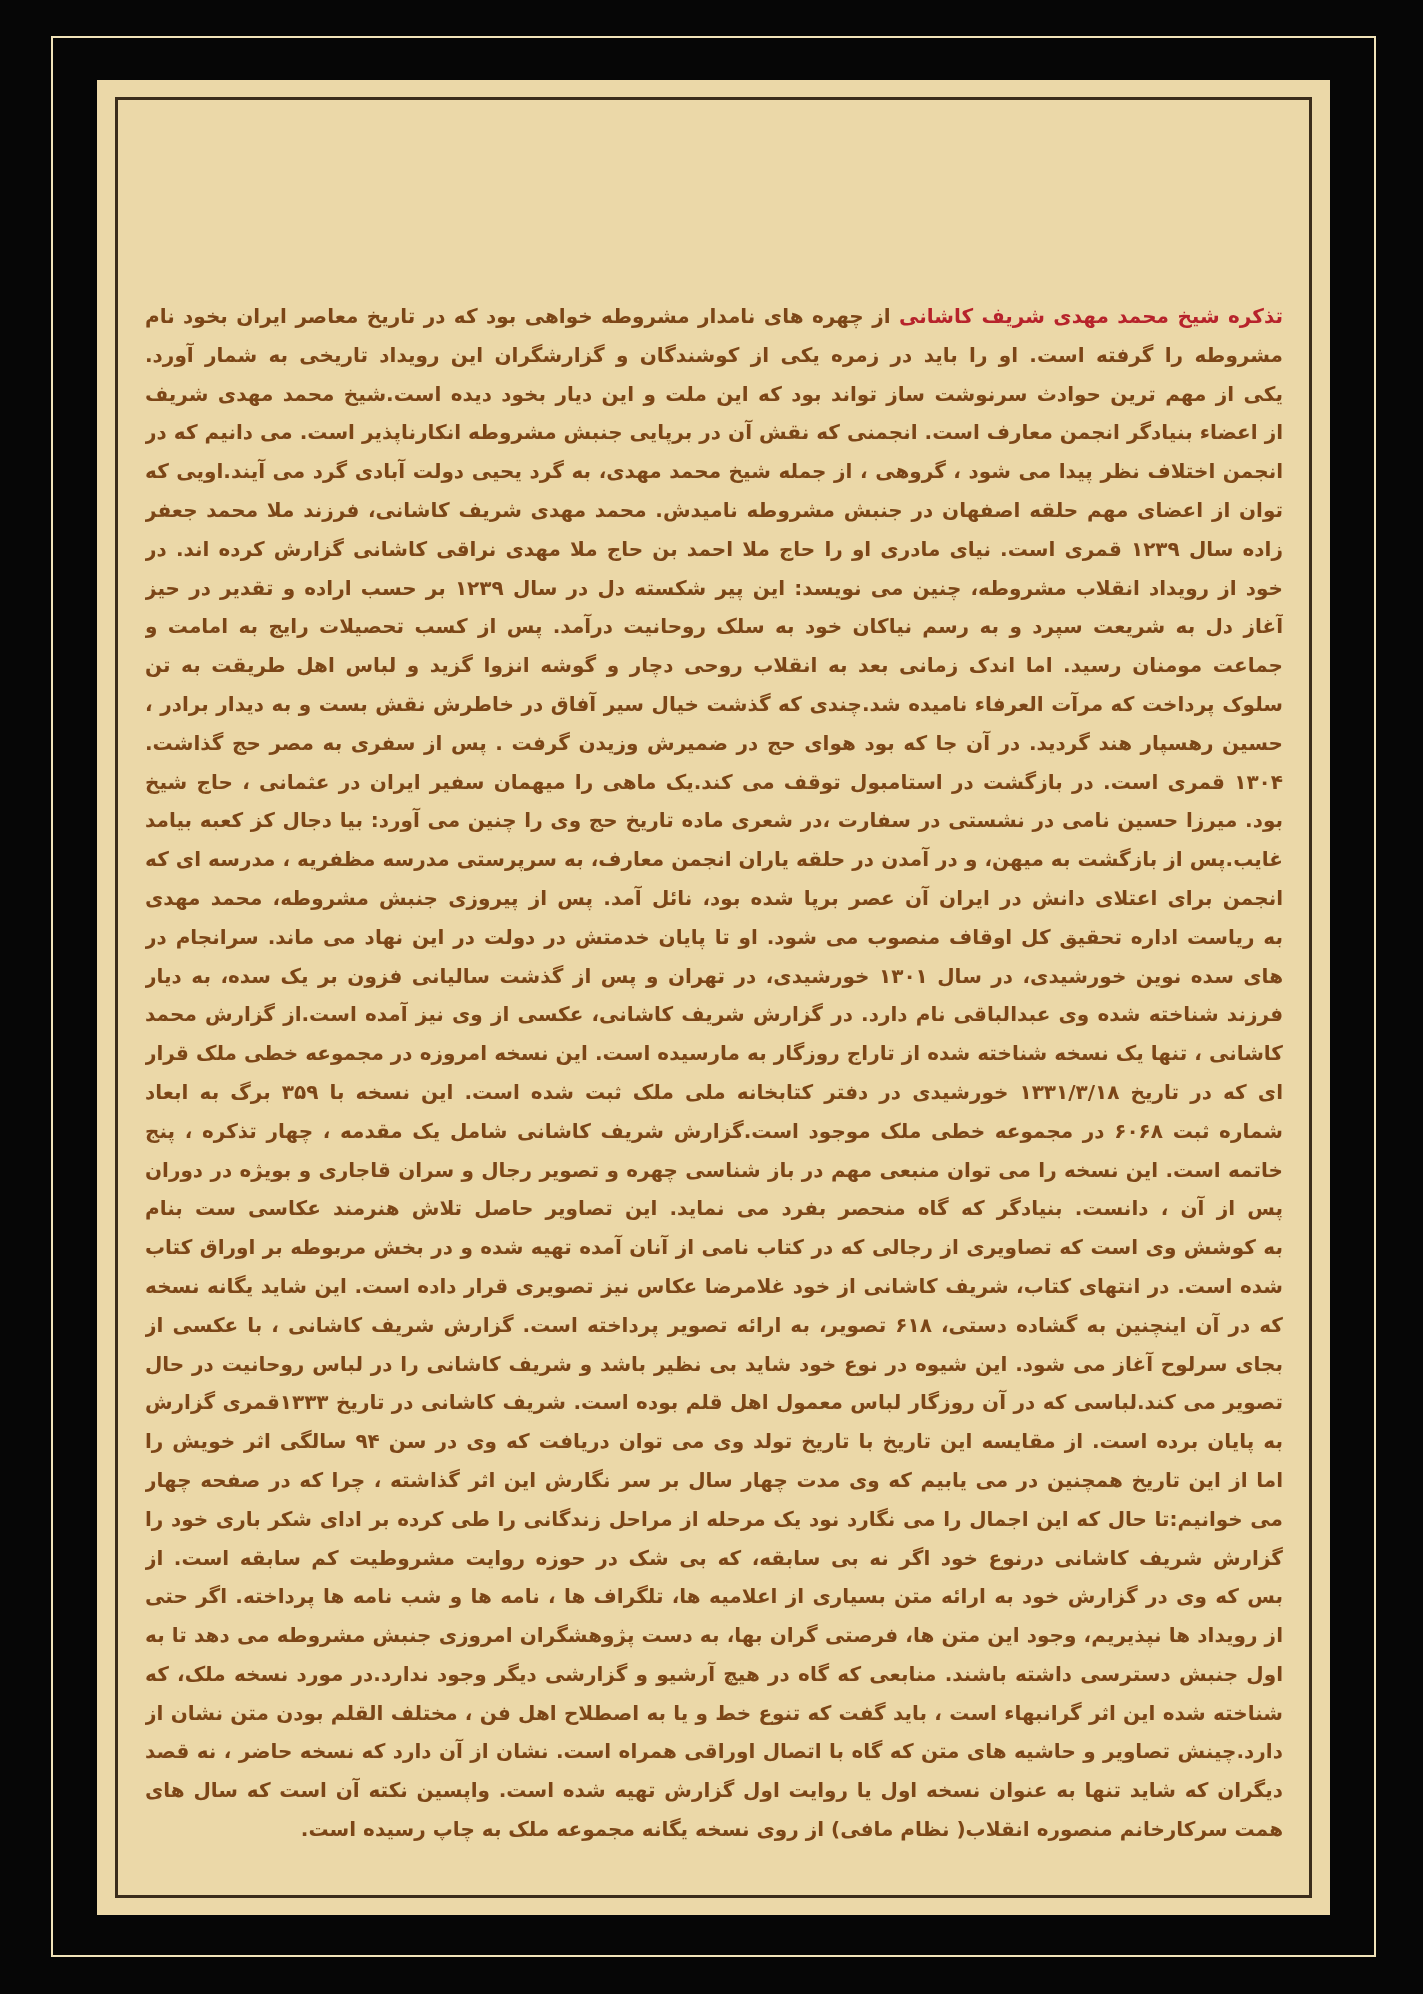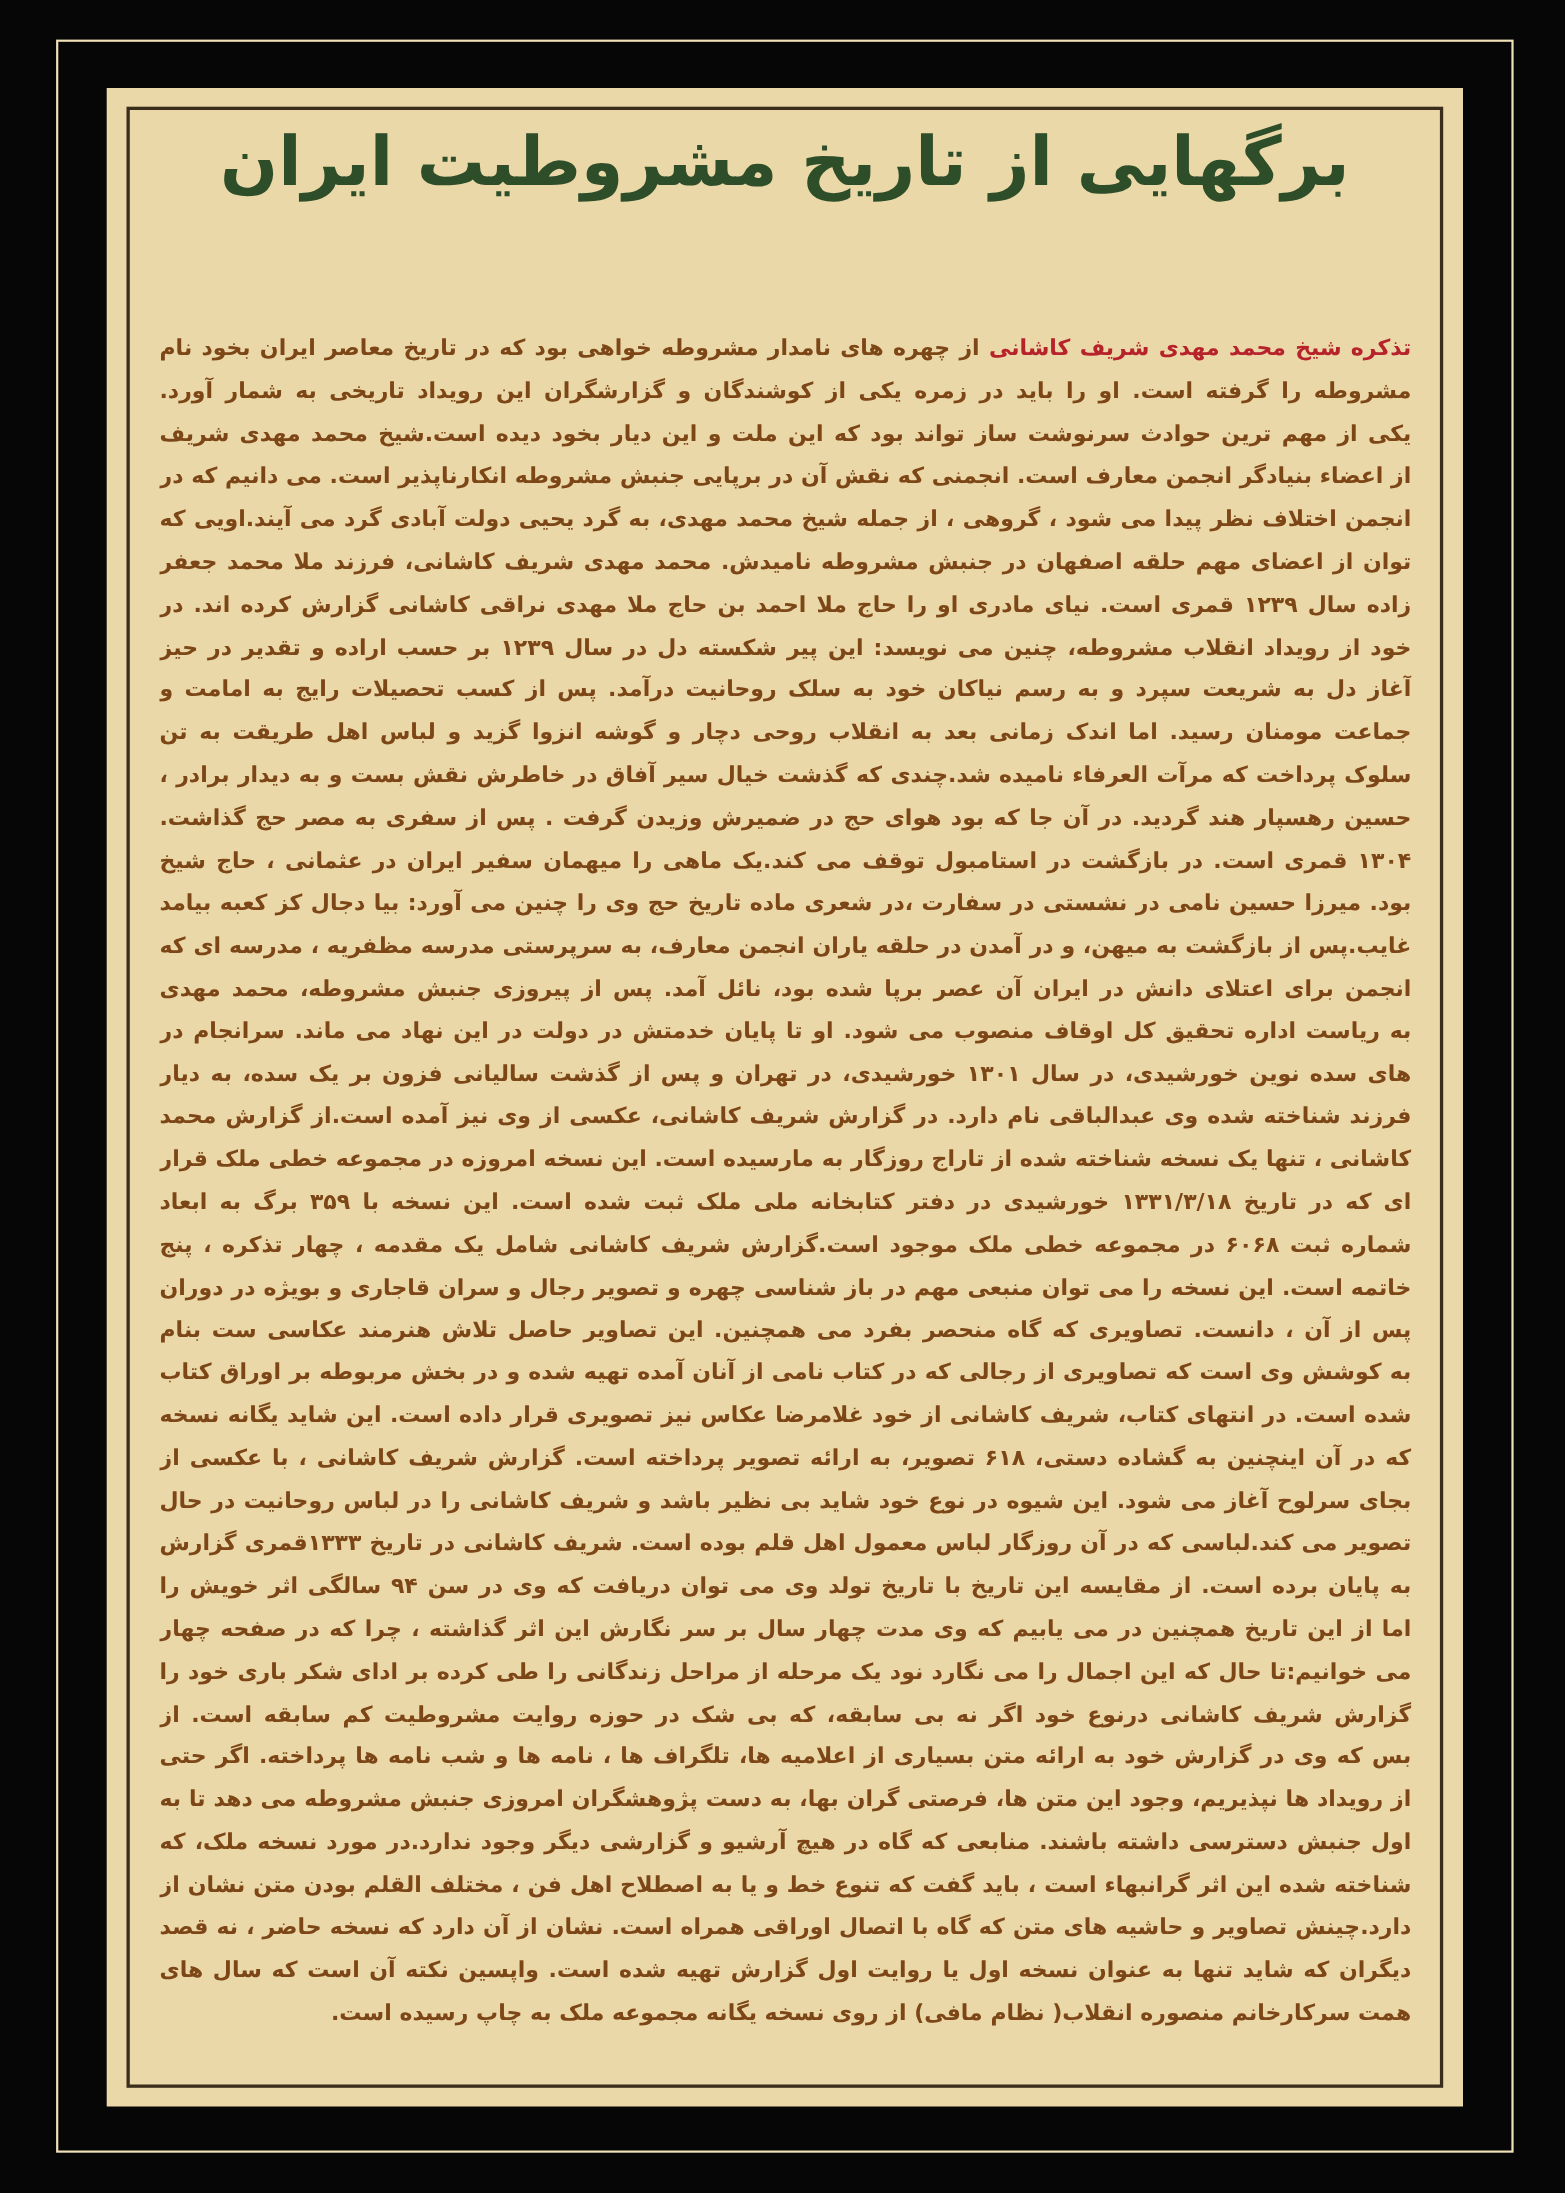--- a/index.html
+++ b/index.html
@@ -41,21 +41,20 @@
   .line.par-end{text-align-last:right;}
   .hl{color:var(--highlight,#b7232b);}
 </style>
 </head>
 <body>
 
 <div class="canvas">
   <div class="keyline"></div>
   <div class="page">
     <div class="frame"></div>
-    <div class="title">برگهایی از تاریخ مشروطیت ایران</div>
     <div class="body-text">
         <div class="line"><span class="hl">تذکره شیخ محمد مهدی شریف کاشانی</span><span class=""> از چهره های نامدار مشروطه خواهی بود که در تاریخ معاصر ایران بخود نام جنبش</span></div>
         <div class="line"><span class="">مشروطه را گرفته است. او را باید در زمره یکی از کوشندگان و گزارشگران این رویداد تاریخی به شمار آورد. رویدادی که در ایران</span></div>
         <div class="line"><span class="">یکی از مهم ترین حوادث سرنوشت ساز تواند بود که این ملت و این دیار بخود دیده است.شیخ محمد مهدی شریف کاشانی یکی</span></div>
         <div class="line"><span class="">از اعضاء بنیادگر انجمن معارف است. انجمنی که نقش آن در برپایی جنبش مشروطه انکارناپذیر است. می دانیم که در رهبری</span></div>
         <div class="line"><span class="">انجمن اختلاف نظر پیدا می شود ، گروهی ، از جمله شیخ محمد مهدی، به گرد یحیی دولت آبادی گرد می آیند.اویی که می</span></div>
         <div class="line"><span class="">توان از اعضای مهم حلقه اصفهان در جنبش مشروطه نامیدش. محمد مهدی شریف کاشانی، فرزند ملا محمد جعفر نراقی کاشانی</span></div>
         <div class="line"><span class="">زاده سال ۱۲۳۹ قمری است. نیای مادری او را حاج ملا احمد بن حاج ملا مهدی نراقی کاشانی گزارش کرده اند. در مقدمه گزارش</span></div>
         <div class="line"><span class="">خود از رویداد انقلاب مشروطه، چنین می نویسد: این پیر شکسته دل در سال ۱۲۳۹ بر حسب اراده و تقدیر در حیز وجود آمده. در</span></div>
         <div class="line"><span class="">آغاز دل به شریعت سپرد و به رسم نیاکان خود به سلک روحانیت درآمد. پس از کسب تحصیلات رایج به امامت و پیشوایی</span></div>
@@ -66,21 +65,21 @@
         <div class="line"><span class="">بود. میرزا حسین نامی در نشستی در سفارت ،در شعری ماده تاریخ حج وی را چنین می آورد: بیا دجال کز کعبه بیامد مهدی</span></div>
         <div class="line"><span class="">غایب.پس از بازگشت به میهن، و در آمدن در حلقه یاران انجمن معارف، به سرپرستی مدرسه مظفریه ، مدرسه ای که از سوی</span></div>
         <div class="line"><span class="">انجمن برای اعتلای دانش در ایران آن عصر برپا شده بود، نائل آمد. پس از پیروزی جنبش مشروطه، محمد مهدی شریف کاشانی</span></div>
         <div class="line"><span class="">به ریاست اداره تحقیق کل اوقاف منصوب می شود. او تا پایان خدمتش در دولت در این نهاد می ماند. سرانجام در نخستین سال</span></div>
         <div class="line"><span class="">های سده نوین خورشیدی، در سال ۱۳۰۱ خورشیدی، در تهران و پس از گذشت سالیانی فزون بر یک سده، به دیار باقی می شتابد.</span></div>
         <div class="line"><span class="">فرزند شناخته شده وی عبدالباقی نام دارد. در گزارش شریف کاشانی، عکسی از وی نیز آمده است.از گزارش محمد مهدی شریف</span></div>
         <div class="line"><span class="">کاشانی ، تنها یک نسخه شناخته شده از تاراج روزگار به مارسیده است. این نسخه امروزه در مجموعه خطی ملک قرار دارد. نسخه</span></div>
         <div class="line"><span class="">ای که در تاریخ ۱۳۳۱/۳/۱۸ خورشیدی در دفتر کتابخانه ملی ملک ثبت شده است. این نسخه با ۳۵۹ برگ به ابعاد ۳۶/۳۳X۵ و به</span></div>
         <div class="line"><span class="">شماره ثبت ۶۰۶۸ در مجموعه خطی ملک موجود است.گزارش شریف کاشانی شامل یک مقدمه ، چهار تذکره ،  پنج فصل و یک</span></div>
         <div class="line"><span class="">خاتمه است. این نسخه را می توان منبعی مهم در باز شناسی چهره و تصویر رجال و سران قاجاری  و بویژه در دوران مشروطیت و</span></div>
-        <div class="line"><span class="">پس از آن ، دانست. تصاویری که گاه منحصر بفرد می همچنین. این تصاویر حاصل تلاش هنرمند عکاسی ست بنام </span></div>
+        <div class="line"><span class="">پس از آن ، دانست. بنیادگر که گاه منحصر بفرد می نماید. این تصاویر حاصل تلاش هنرمند عکاسی ست بنام </span></div>
         <div class="line"><span class="">به کوشش وی است که تصاویری از رجالی که در کتاب نامی از آنان آمده تهیه شده و در بخش مربوطه بر اوراق کتاب چسبانده</span></div>
         <div class="line"><span class="">شده است. در انتهای کتاب، شریف کاشانی از خود غلامرضا عکاس نیز تصویری قرار داده است. این شاید یگانه نسخه خطی ست</span></div>
         <div class="line"><span class="">که در آن اینچنین به گشاده دستی، ۶۱۸ تصویر،  به ارائه تصویر پرداخته است. گزارش شریف کاشانی ، با عکسی از گزارشگر</span></div>
         <div class="line"><span class="">بجای سرلوح آغاز می شود. این شیوه در نوع خود شاید بی نظیر باشد و شریف کاشانی را در لباس روحانیت در حال نگارش</span></div>
         <div class="line"><span class="">تصویر می کند.لباسی که  در آن روزگار لباس معمول اهل قلم بوده است. شریف کاشانی در تاریخ ۱۳۳۳قمری گزارش خویش را</span></div>
         <div class="line"><span class="">به پایان برده است. از مقایسه این تاریخ با  تاریخ تولد وی می توان دریافت که وی در سن ۹۴ سالگی اثر خویش را پایان برده است.</span></div>
         <div class="line"><span class="">اما از این تاریخ همچنین در می یابیم که وی مدت چهار سال بر سر نگارش این اثر گذاشته ، چرا که در صفحه چهار گزارش وی</span></div>
         <div class="line"><span class="">می خوانیم:تا حال که این اجمال  را می نگارد نود یک مرحله از مراحل زندگانی را طی کرده بر ادای شکر باری خود را مدیون می</span></div>
         <div class="line"><span class="">گزارش شریف کاشانی درنوع خود اگر نه بی سابقه، که بی شک در حوزه روایت مشروطیت کم سابقه است. از ویژگی  آن همین</span></div>
         <div class="line"><span class="">بس که وی در گزارش خود به ارائه متن بسیاری از اعلامیه ها، تلگراف ها ، نامه ها و شب نامه ها پرداخته. اگر حتی تحلیل وی را</span></div>

